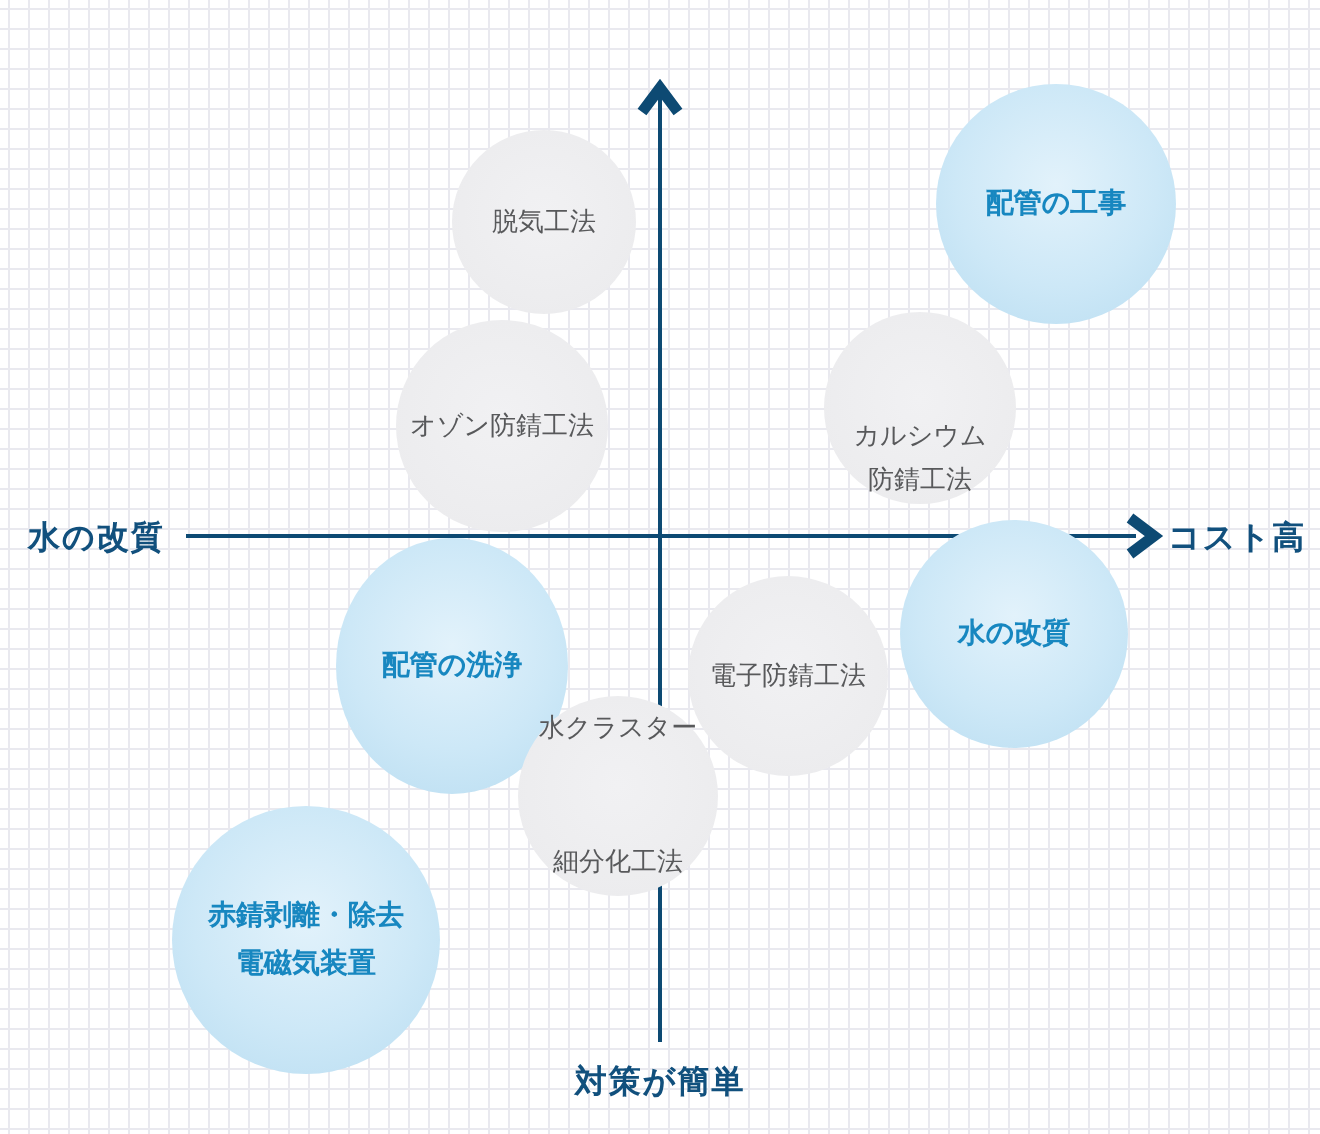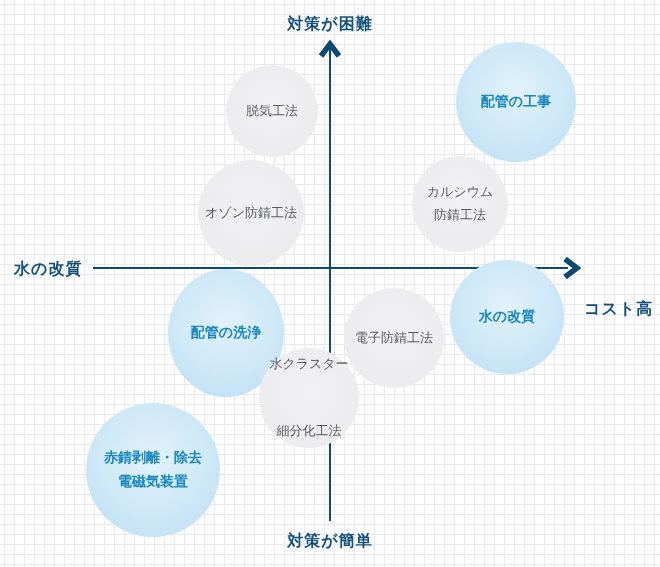--- a/index.html
+++ b/index.html
@@ -43,36 +43,35 @@
 
 <div class="stage">
 
   <svg class="axes-svg" viewBox="0 0 660 567" xmlns="http://www.w3.org/2000/svg">
     <line class="axis-line" x1="330" y1="46" x2="330" y2="521"></line>
     <line class="axis-line" x1="93" y1="268" x2="568" y2="268"></line>
     <path class="axis-arrow" d="M321 56 L330 44 L339 56"></path>
     <path class="axis-arrow" d="M565 259 L577 268 L565 277"></path>
   </svg>
 
-  <div class="axis-label centered" style="left:330px;top:14px;">対策が困難</div>
   <div class="axis-label centered" style="left:330px;top:531px;">対策が簡単</div>
   <div class="axis-label" style="left:14px;top:259px;">水の改質</div>
-  <div class="axis-label" style="left:584px;top:259px;margin-top:40px;">コスト高</div>
+  <div class="axis-label" style="left:584px;top:259px;">コスト高</div>
 
   <div>
       <div class="bubble gray" style="left: 226px; top: 65px; width: 92px; height: 92px;">
         <span>脱気工法</span>
       </div>
-      <div class="bubble blue" style="left: 456px; top: 42px; width: 120px; height: 120px;">
+      <div class="bubble blue" style="left: 468px; top: 42px; width: 120px; height: 120px;">
         <span>配管の工事</span>
       </div>
       <div class="bubble gray" style="left: 198px; top: 160px; width: 106px; height: 106px;">
         <span>オゾン防錆工法</span>
       </div>
-      <div class="bubble gray" style="left: 412px; top: 156px; width: 96px; height: 96px;">
+      <div class="bubble gray" style="left: 412px; top: 156px; width: 96px; height: 96px; justify-content: flex-end;">
         <span>カルシウム</span>
         <span>防錆工法</span>
       </div>
       <div class="bubble blue" style="left: 168px; top: 269px; width: 116px; height: 128px;">
         <span>配管の洗浄</span>
       </div>
       <div class="bubble blue" style="left: 450px; top: 260px; width: 114px; height: 114px; text-align: right;">
         <span>水の改質</span>
       </div>
       <div class="bubble gray" style="left: 344px; top: 288px; width: 100px; height: 100px;">

